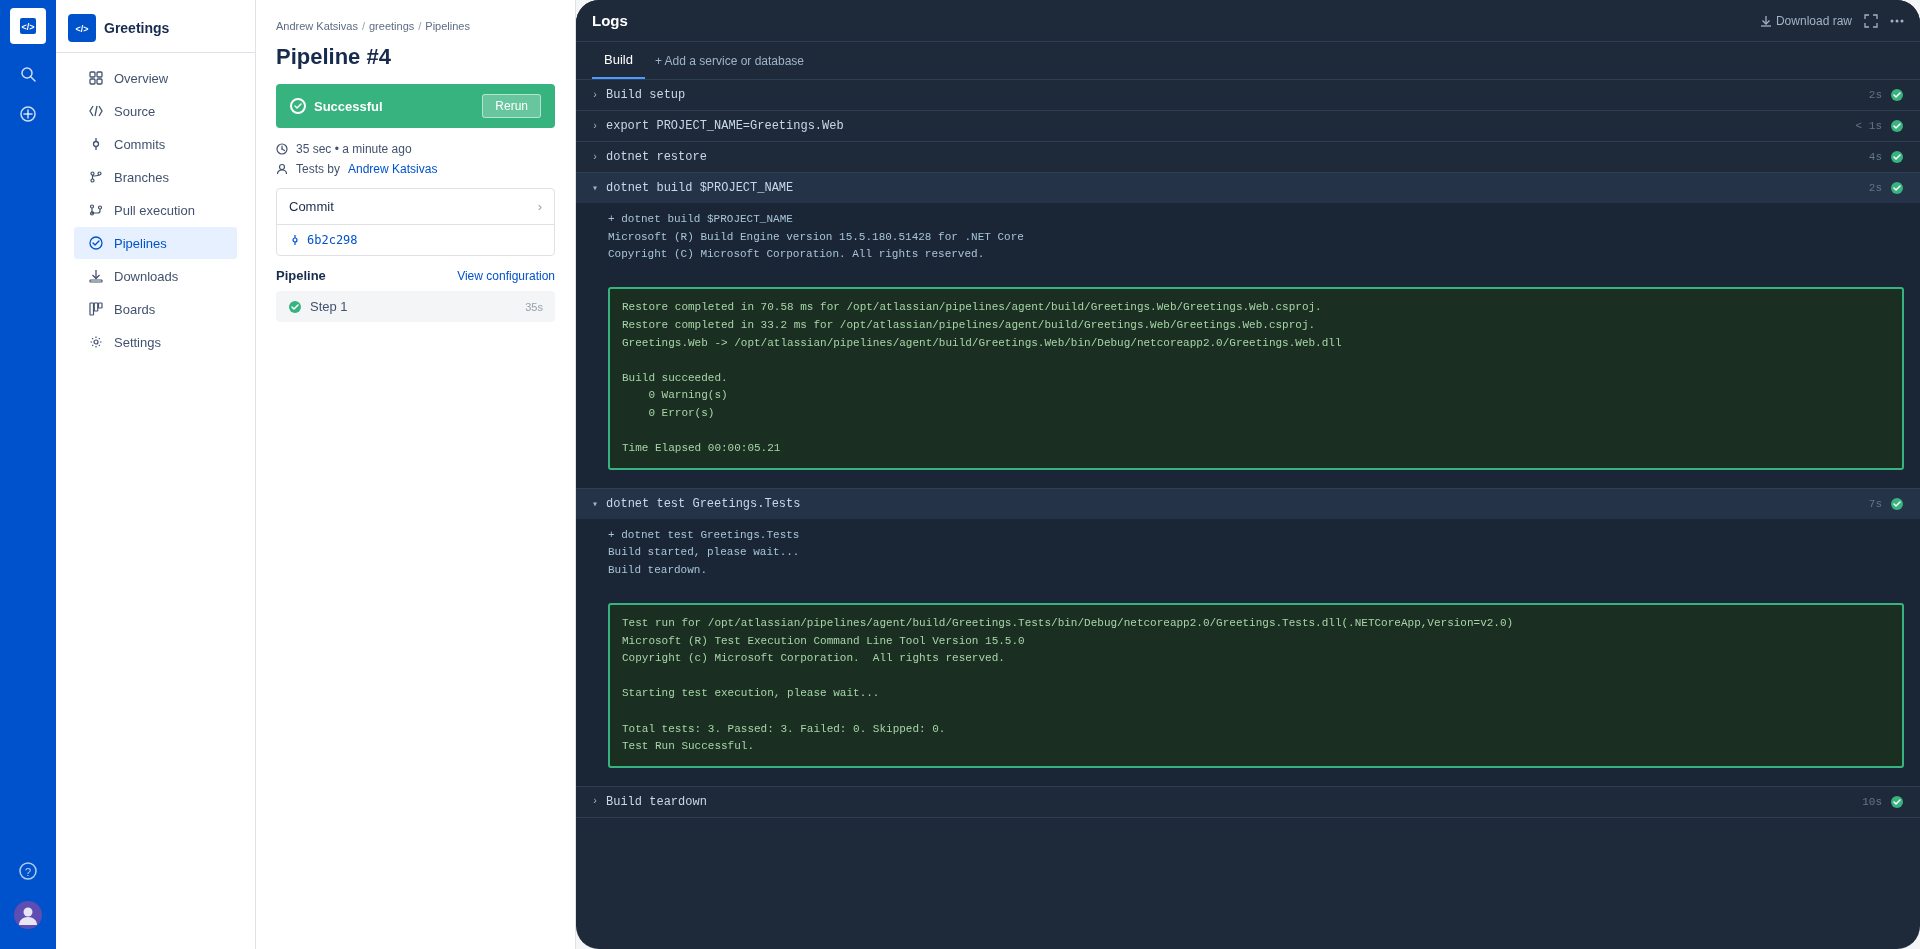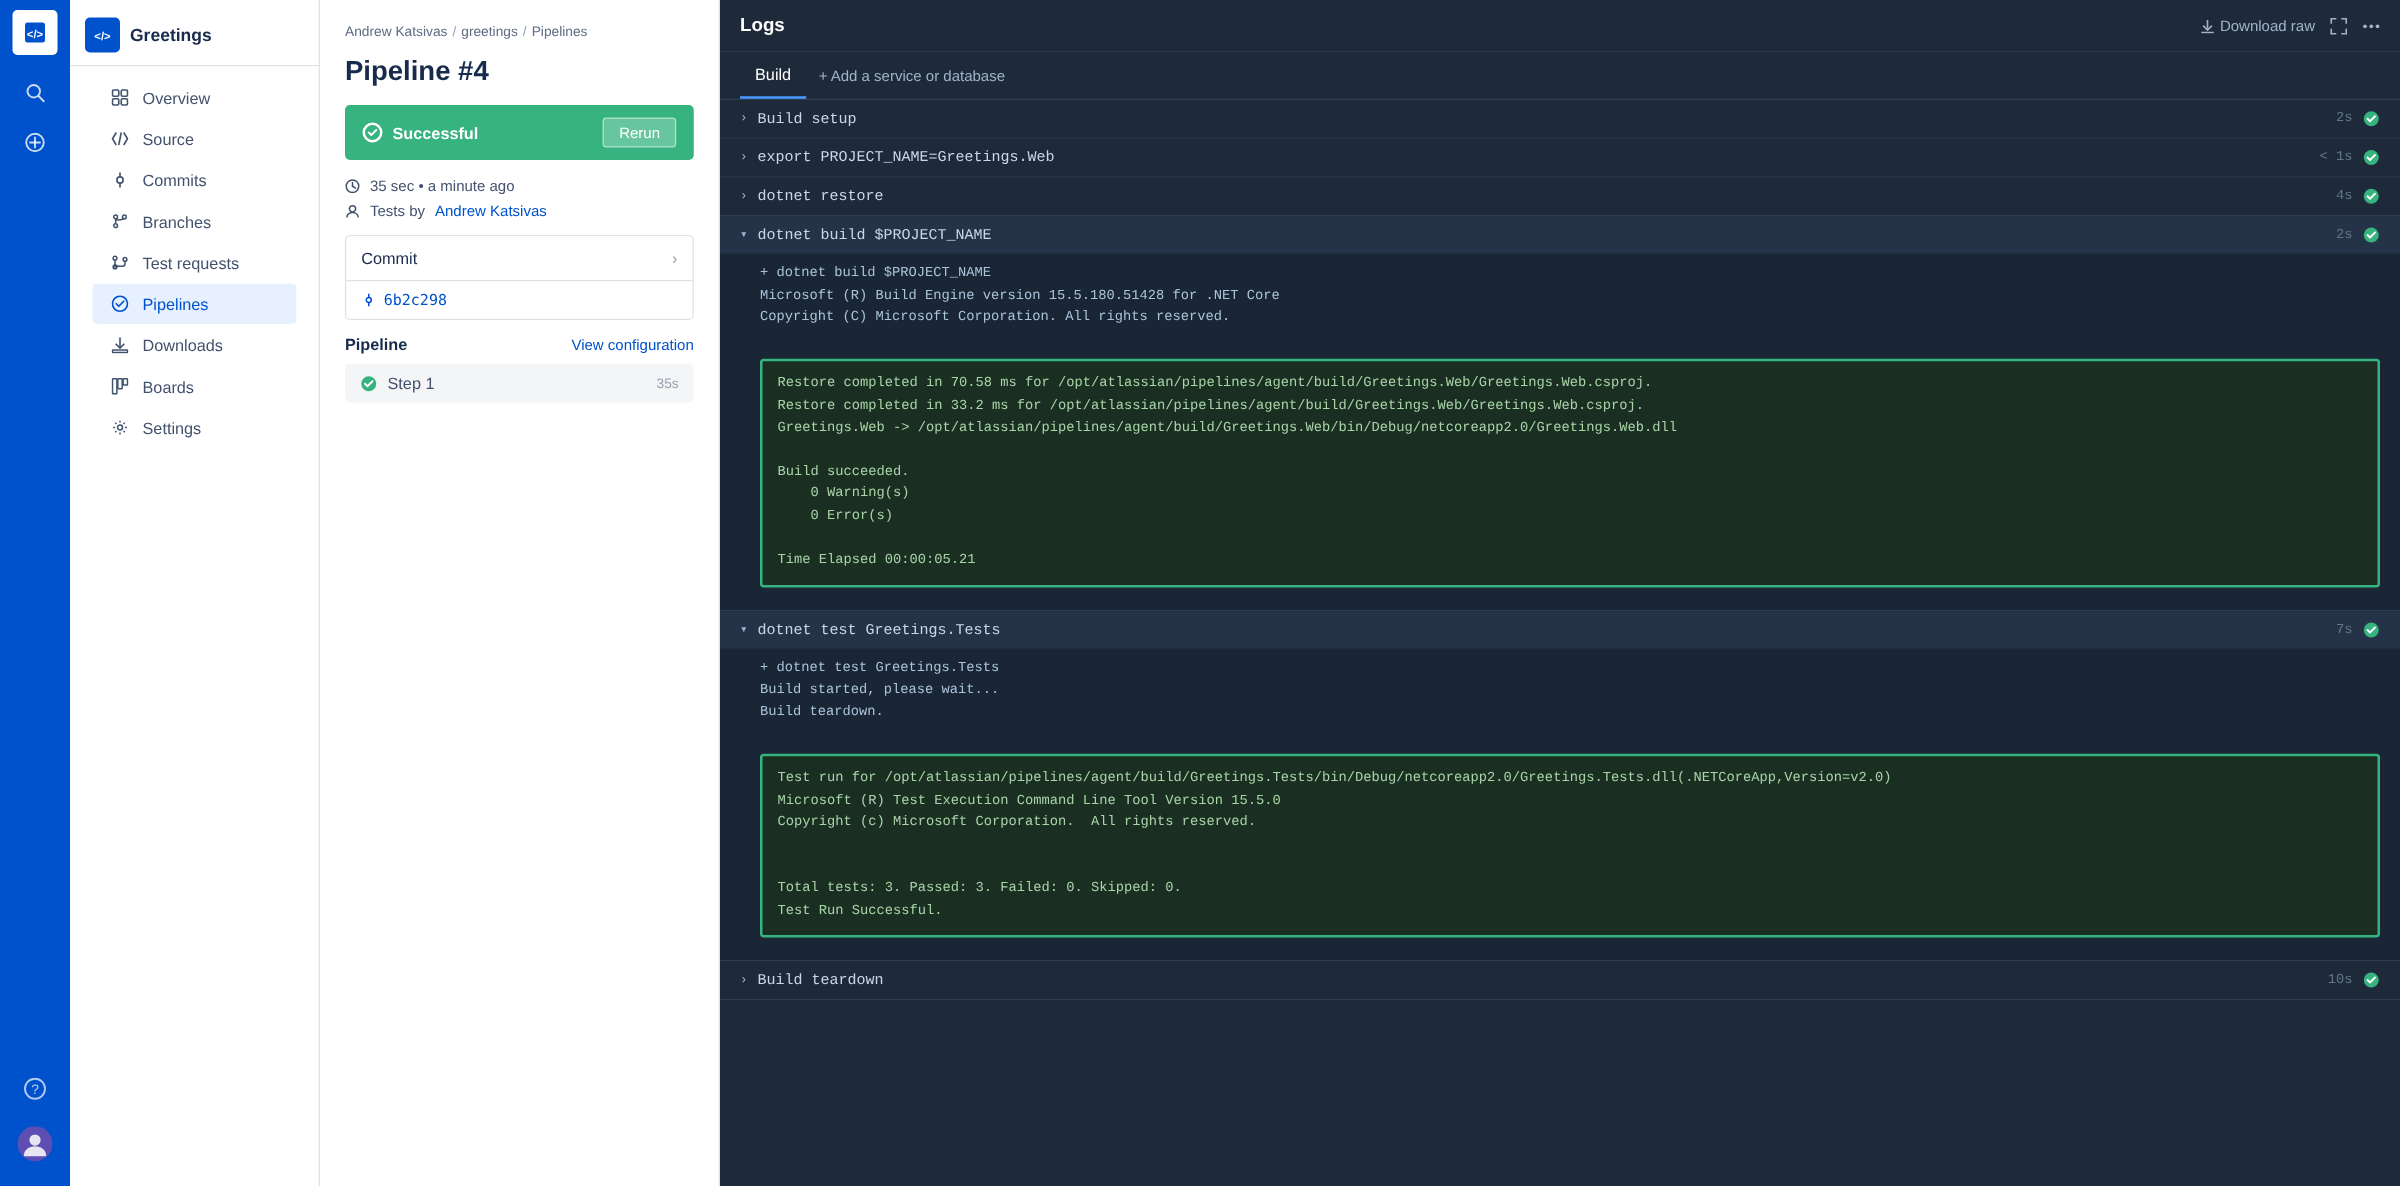--- a/index.html
+++ b/index.html
@@ -140,20 +140,21 @@
     .step-left { display: flex; align-items: center; gap: 8px; }
     .step-time { font-size: 11px; color: #97a0af; }
 
     
     .logs-panel {
       flex: 1;
       background: #1e2a3a;
       display: flex;
       flex-direction: column;
       overflow: hidden;
+      border-radius: 23px;
     }
     .logs-header {
       background: #1e2a3a;
       padding: 12px 16px;
       display: flex; align-items: center; justify-content: space-between;
       border-bottom: 1px solid #2d3f55;
       flex-shrink: 0;
     }
     .logs-title { font-size: 15px; font-weight: 600; color: #fff; }
     .logs-actions { display: flex; align-items: center; gap: 12px; }
@@ -319,21 +320,21 @@
       <span class="nav-icon">
         <svg width="14" height="14" viewBox="0 0 14 14" fill="none">
           <circle cx="3" cy="3.5" r="1.5" stroke="currentColor" stroke-width="1.2"></circle>
           <circle cx="3" cy="10.5" r="1.5" stroke="currentColor" stroke-width="1.2"></circle>
           <circle cx="11" cy="4.5" r="1.5" stroke="currentColor" stroke-width="1.2"></circle>
           <line x1="3" y1="5" x2="3" y2="9" stroke="currentColor" stroke-width="1.2"></line>
           <path d="M11 6 L11 8 Q11 10 9 10 L4.5 10" stroke="currentColor" stroke-width="1.2" fill="none"></path>
           <polyline points="3,8 3,10.5 5,9" stroke="currentColor" stroke-width="1.2" fill="none"></polyline>
         </svg>
       </span>
-      <span>Test requests</span>
+      <span>Pull execution</span>
     </div>
 
     <div class="nav-item active">
       <span class="nav-icon">
         <svg width="14" height="14" viewBox="0 0 14 14" fill="none">
           <circle cx="7" cy="7" r="6" stroke="currentColor" stroke-width="1.3"></circle>
           <path d="M4 7 L6 9 L10 5" stroke="currentColor" stroke-width="1.4" fill="none" stroke-linecap="round" stroke-linejoin="round"></path>
         </svg>
       </span>
       <span>Pipelines</span>
@@ -592,20 +593,21 @@
           <div class="log-content">
             <div class="log-line">+ dotnet test Greetings.Tests</div>
             <div class="log-line">Build started, please wait...</div>
             <div class="log-line">Build teardown.</div>
             <div class="log-line">&nbsp;</div>
             <div class="log-highlighted-block">
               <div class="log-line">Test run for /opt/atlassian/pipelines/agent/build/Greetings.Tests/bin/Debug/netcoreapp2.0/Greetings.Tests.dll(.NETCoreApp,Version=v2.0)</div>
               <div class="log-line">Microsoft (R) Test Execution Command Line Tool Version 15.5.0</div>
               <div class="log-line">Copyright (c) Microsoft Corporation.  All rights reserved.</div>
               <div class="log-line">&nbsp;</div>
+              <div class="log-line">Starting test execution, please wait...</div>
               <div class="log-line">&nbsp;</div>
               <div class="log-line">Total tests: 3. Passed: 3. Failed: 0. Skipped: 0.</div>
               <div class="log-line">Test Run Successful.</div>
             </div>
           </div>
         </div>
 
         <div class="log-section">
           <div class="log-section-header">
             <div class="step-left">

